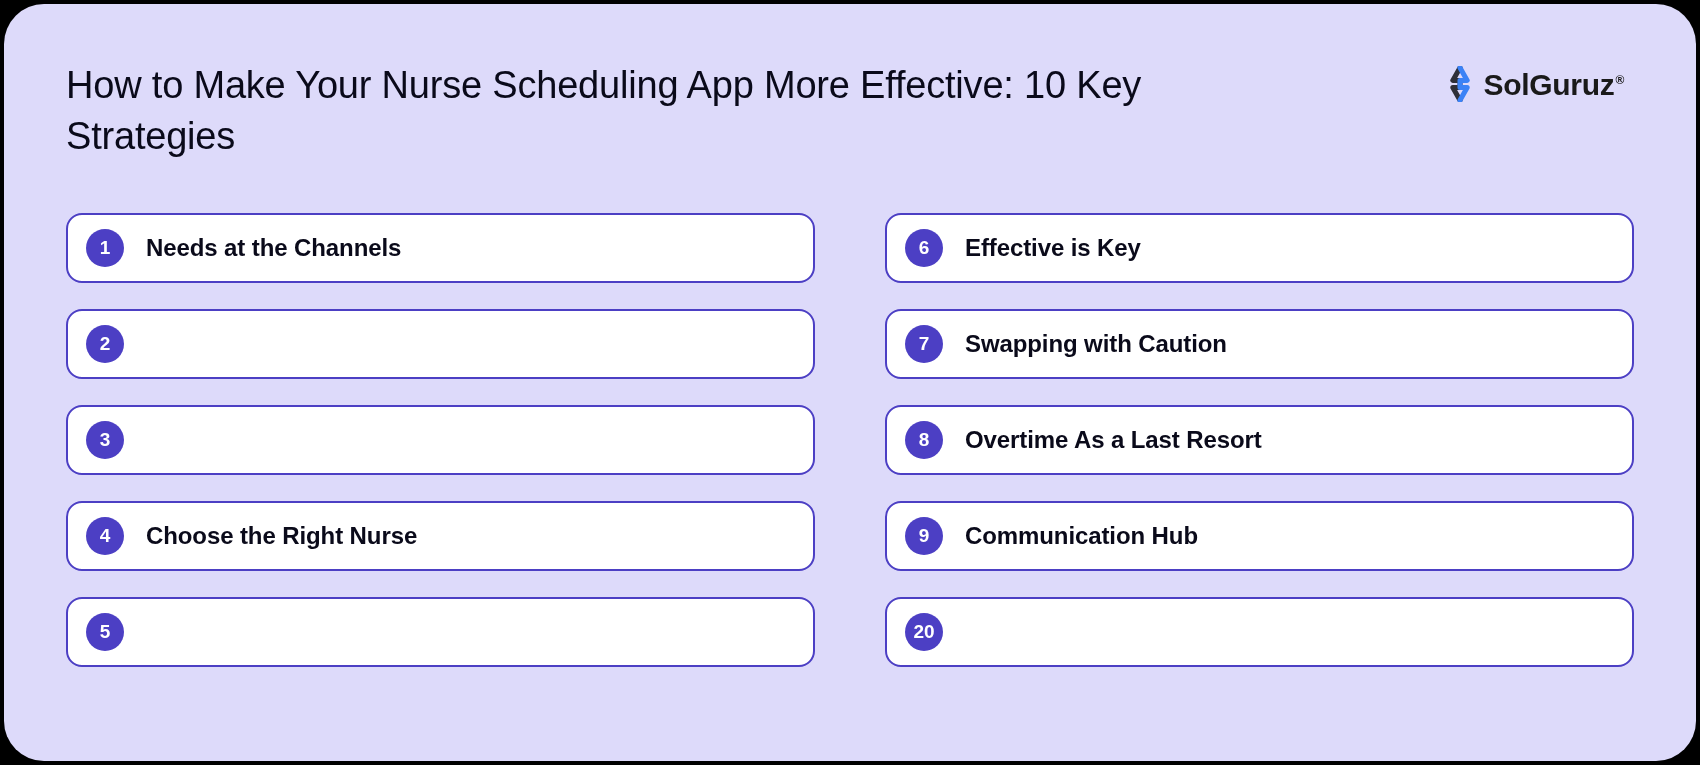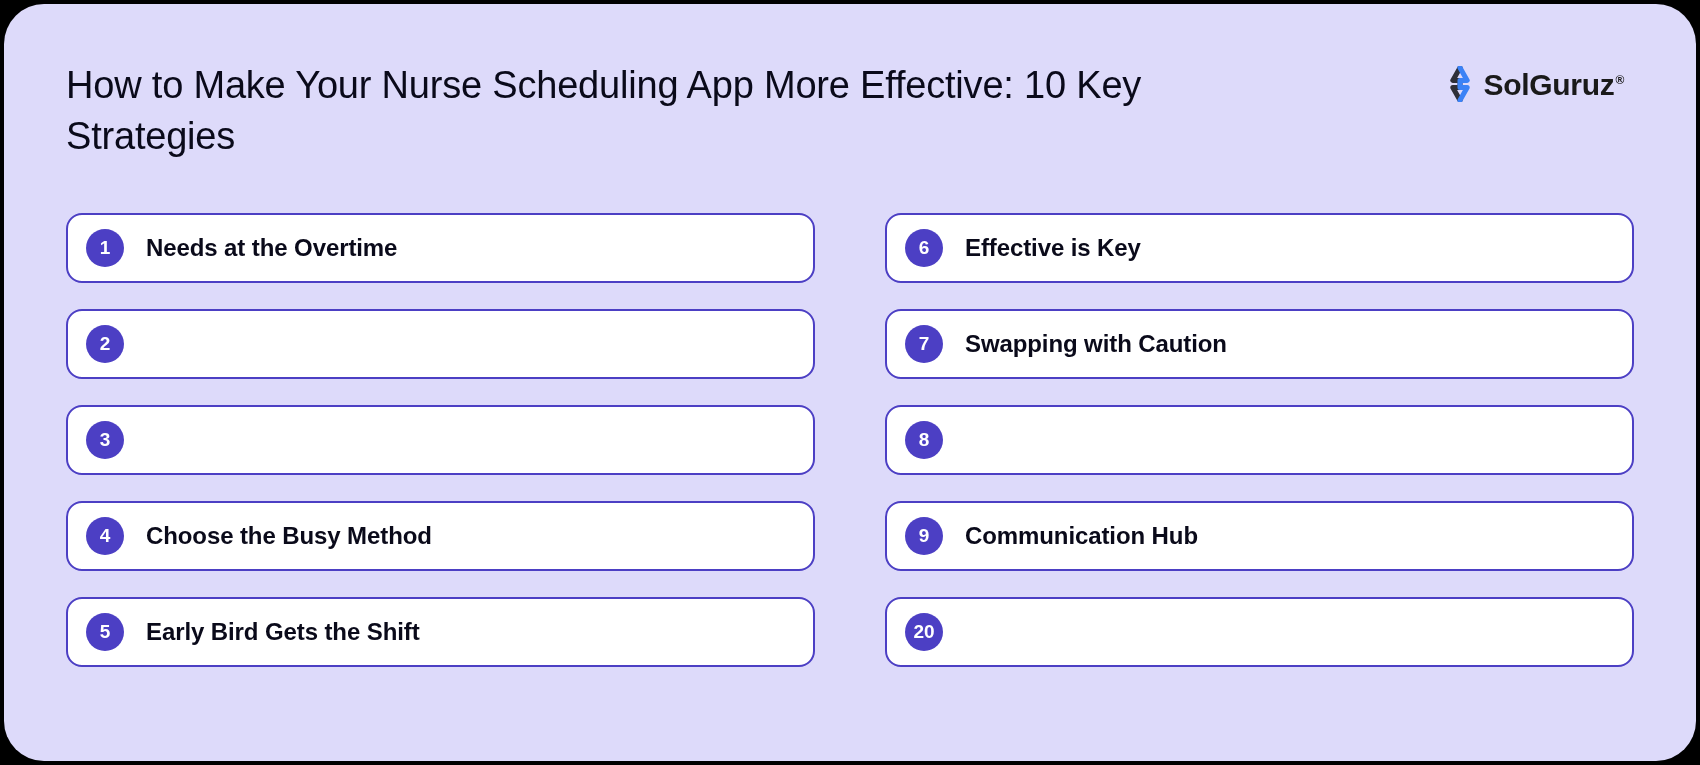--- a/index.html
+++ b/index.html
@@ -112,49 +112,49 @@
       <span class="logo-text">
         <span>SolGuruz</span><span class="logo-reg">®</span>
       </span>
     </div>
   </div>
 
   <div class="columns">
     <div class="col">
       <div class="item">
         <div class="badge">1</div>
-        <div class="item-label">Needs at the Overtime</div>
+        <div class="item-label">Needs at the Channels</div>
       </div>
       <div class="item">
         <div class="badge">2</div>
       </div>
       <div class="item">
         <div class="badge">3</div>
       </div>
       <div class="item">
         <div class="badge">4</div>
-        <div class="item-label">Choose the Busy Method</div>
+        <div class="item-label">Choose the Right Nurse</div>
       </div>
       <div class="item">
         <div class="badge">5</div>
-        <div class="item-label">Early Bird Gets the Shift</div>
       </div>
     </div>
 
     <div class="col">
       <div class="item">
         <div class="badge">6</div>
         <div class="item-label">Effective is Key</div>
       </div>
       <div class="item">
         <div class="badge">7</div>
         <div class="item-label">Swapping with Caution</div>
       </div>
       <div class="item">
         <div class="badge">8</div>
+        <div class="item-label">Overtime As a Last Resort</div>
       </div>
       <div class="item">
         <div class="badge">9</div>
         <div class="item-label">Communication Hub</div>
       </div>
       <div class="item">
         <div class="badge">20</div>
       </div>
     </div>
   </div>

